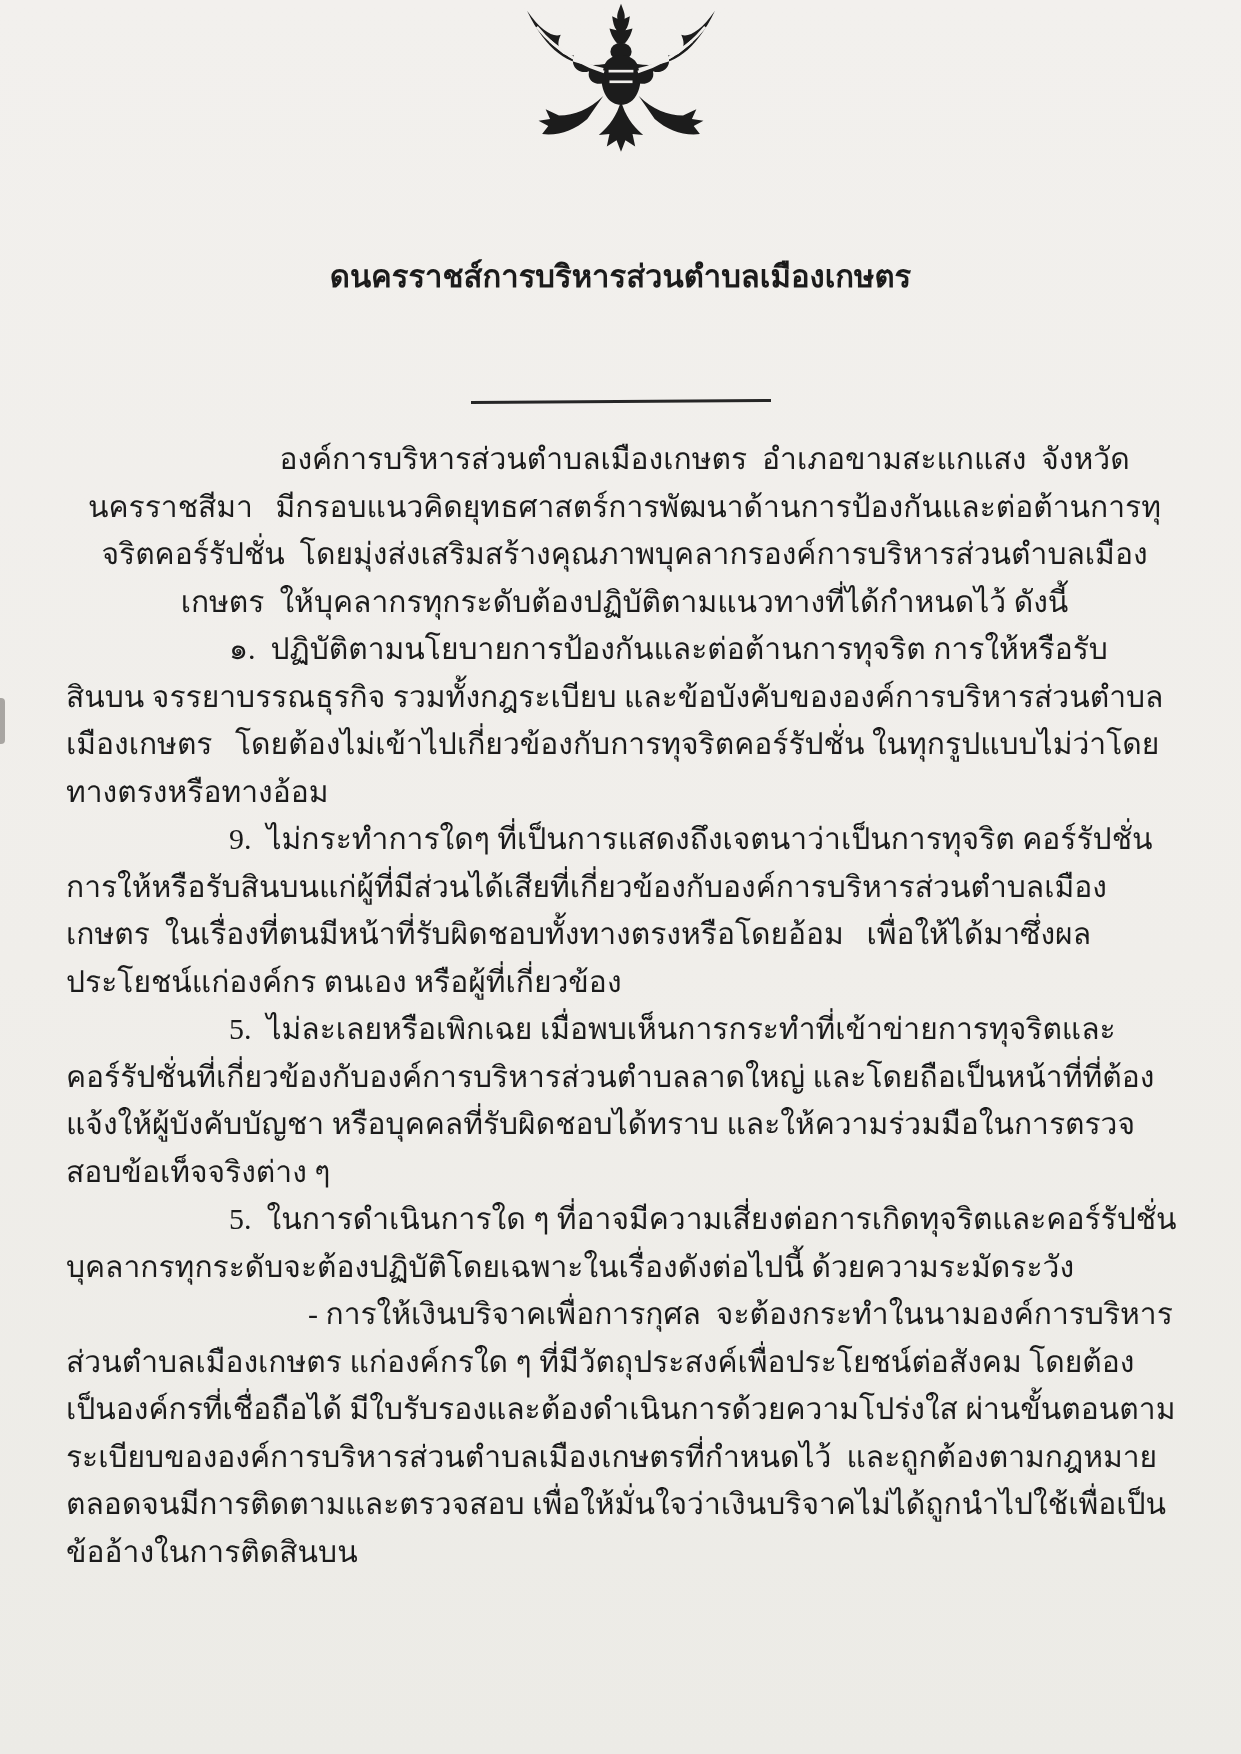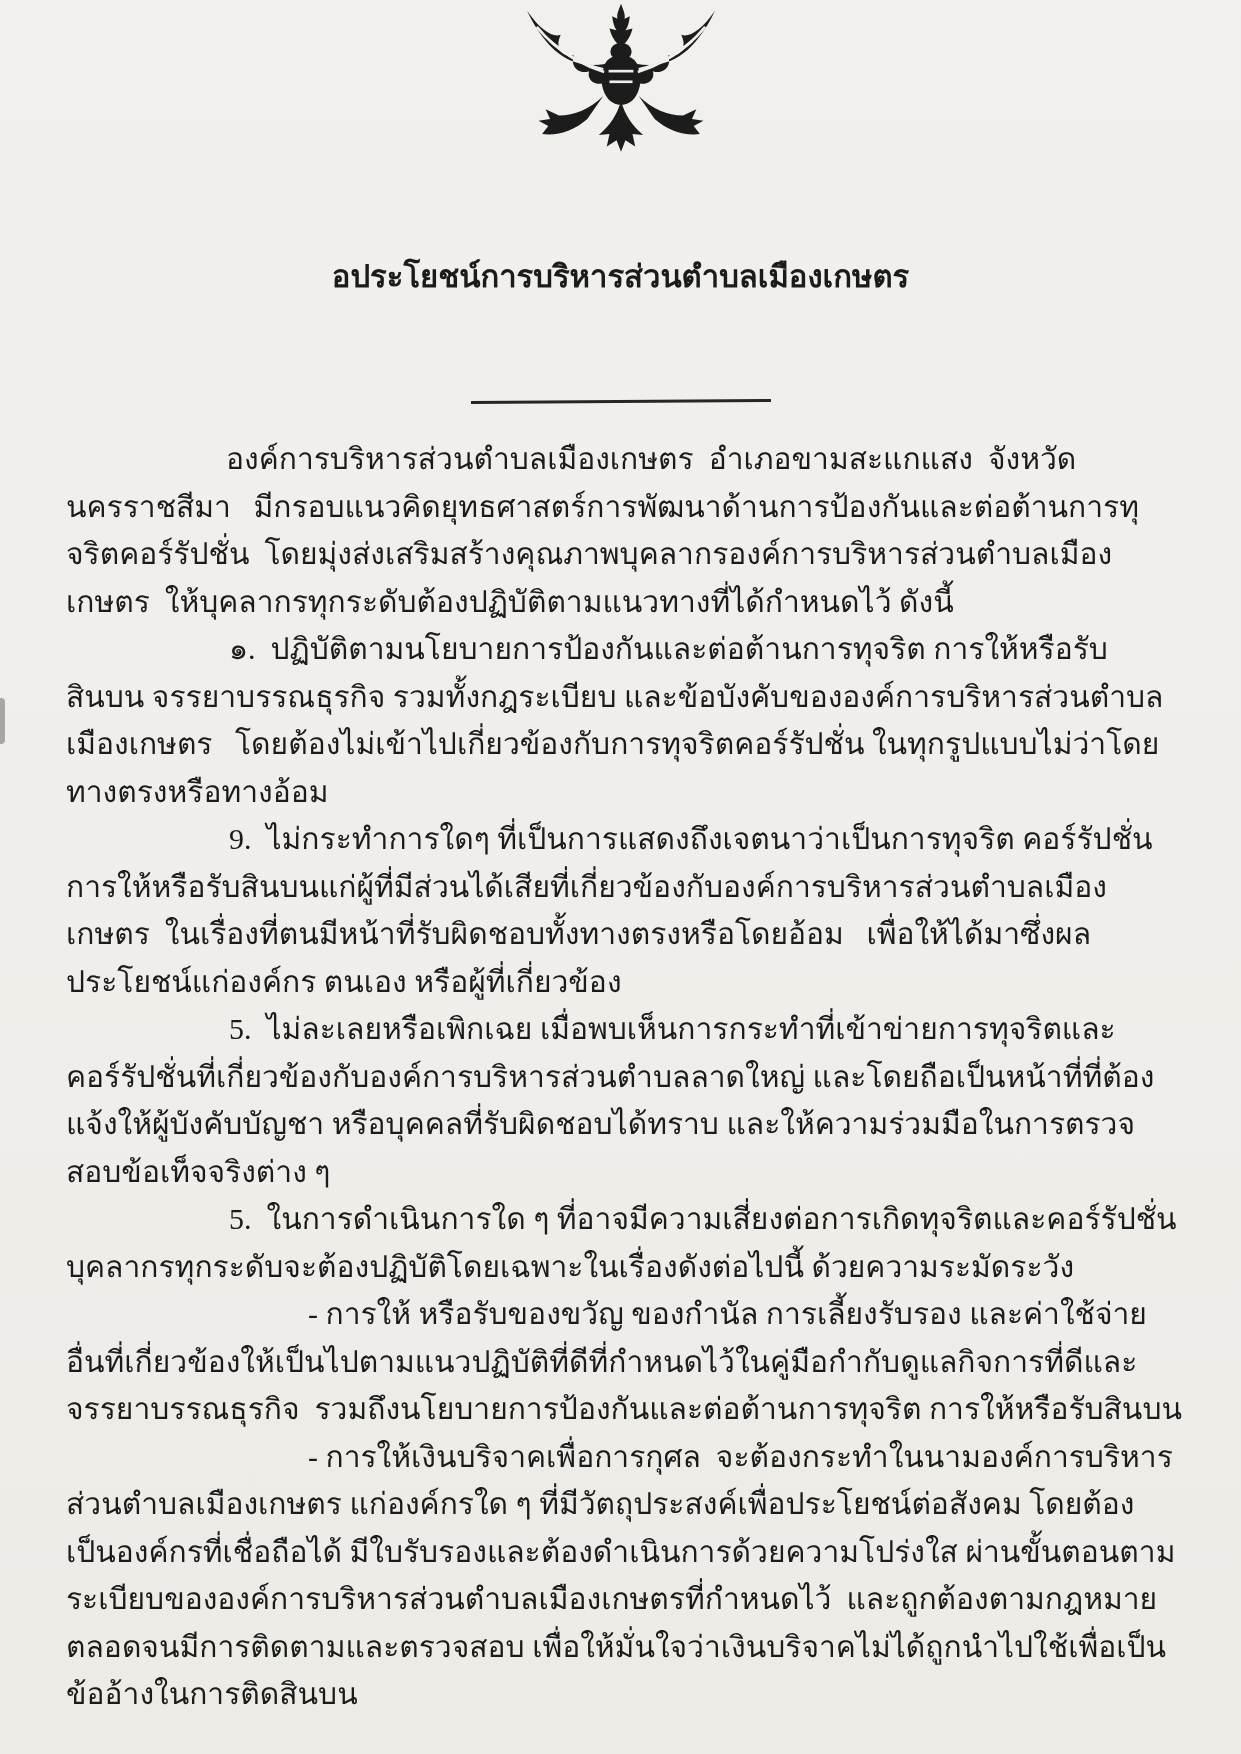--- a/index.html
+++ b/index.html
@@ -40,21 +40,21 @@
   .content {
     margin: 32px 58px 0 66px;
     font-size: 30px;
     line-height: 47.5px;
     text-align: left;
   }
   .content p {
     margin: 0;
     white-space: pre-wrap;
   }
-  p.indent-intro { text-indent: 160px; }
+  p.indent-intro { text-indent: 160px; text-align: center; }
   p.indent-item  { text-indent: 163px; }
   p.indent-sub   { text-indent: 242px; }
   .scan-noise {
     position: absolute;
     left: 0; top: 698px;
     width: 5px; height: 46px;
     background: #6d6a66;
     border-radius: 0 4px 4px 0;
     opacity: .55;
   }
@@ -92,31 +92,30 @@
         <path d="M245 28 C 220 58 195 70 170 76"></path>
         <path d="M230 44 C 208 64 188 73 169 79"></path>
 
         <path d="M136 78 h28"></path>
         <path d="M137 90 h26"></path>
       </g>
     </svg>
   </div>
 
   <div class="titles">
-    <div>อประโยชน์การบริหารส่วนตำบลเมืองเกษตร</div>
+    <div>ดนครราชส์การบริหารส่วนตำบลเมืองเกษตร</div>
   </div>
 
   <div class="divider"></div>
 
   <div class="content">
     <p class="indent-intro">องค์การบริหารส่วนตำบลเมืองเกษตร  อำเภอขามสะแกแสง  จังหวัดนครราชสีมา   มีกรอบแนวคิดยุทธศาสตร์การพัฒนาด้านการป้องกันและต่อต้านการทุจริตคอร์รัปชั่น  โดยมุ่งส่งเสริมสร้างคุณภาพบุคลากรองค์การบริหารส่วนตำบลเมืองเกษตร  ให้บุคลากรทุกระดับต้องปฏิบัติตามแนวทางที่ได้กำหนดไว้ ดังนี้</p>
     <p class="indent-item">๑.  ปฏิบัติตามนโยบายการป้องกันและต่อต้านการทุจริต การให้หรือรับสินบน จรรยาบรรณธุรกิจ รวมทั้งกฎระเบียบ และข้อบังคับขององค์การบริหารส่วนตำบลเมืองเกษตร   โดยต้องไม่เข้าไปเกี่ยวข้องกับการทุจริตคอร์รัปชั่น ในทุกรูปแบบไม่ว่าโดยทางตรงหรือทางอ้อม</p>
     <p class="indent-item">9.  ไม่กระทำการใดๆ ที่เป็นการแสดงถึงเจตนาว่าเป็นการทุจริต คอร์รัปชั่น การให้หรือรับสินบนแก่ผู้ที่มีส่วนได้เสียที่เกี่ยวข้องกับองค์การบริหารส่วนตำบลเมืองเกษตร  ในเรื่องที่ตนมีหน้าที่รับผิดชอบทั้งทางตรงหรือโดยอ้อม   เพื่อให้ได้มาซึ่งผลประโยชน์แก่องค์กร ตนเอง หรือผู้ที่เกี่ยวข้อง</p>
     <p class="indent-item">5.  ไม่ละเลยหรือเพิกเฉย เมื่อพบเห็นการกระทำที่เข้าข่ายการทุจริตและคอร์รัปชั่นที่เกี่ยวข้องกับองค์การบริหารส่วนตำบลลาดใหญ่ และโดยถือเป็นหน้าที่ที่ต้องแจ้งให้ผู้บังคับบัญชา หรือบุคคลที่รับผิดชอบได้ทราบ และให้ความร่วมมือในการตรวจสอบข้อเท็จจริงต่าง ๆ</p>
     <p class="indent-item">5.  ในการดำเนินการใด ๆ ที่อาจมีความเสี่ยงต่อการเกิดทุจริตและคอร์รัปชั่น บุคลากรทุกระดับจะต้องปฏิบัติโดยเฉพาะในเรื่องดังต่อไปนี้ ด้วยความระมัดระวัง</p>
-    <p class="indent-sub">- การให้ หรือรับของขวัญ ของกำนัล การเลี้ยงรับรอง และค่าใช้จ่ายอื่นที่เกี่ยวข้องให้เป็นไปตามแนวปฏิบัติที่ดีที่กำหนดไว้ในคู่มือกำกับดูแลกิจการที่ดีและจรรยาบรรณธุรกิจ  รวมถึงนโยบายการป้องกันและต่อต้านการทุจริต การให้หรือรับสินบน</p>
     <p class="indent-sub">- การให้เงินบริจาคเพื่อการกุศล  จะต้องกระทำในนามองค์การบริหารส่วนตำบลเมืองเกษตร แก่องค์กรใด ๆ ที่มีวัตถุประสงค์เพื่อประโยชน์ต่อสังคม โดยต้องเป็นองค์กรที่เชื่อถือได้ มีใบรับรองและต้องดำเนินการด้วยความโปร่งใส ผ่านขั้นตอนตามระเบียบขององค์การบริหารส่วนตำบลเมืองเกษตรที่กำหนดไว้  และถูกต้องตามกฎหมาย ตลอดจนมีการติดตามและตรวจสอบ เพื่อให้มั่นใจว่าเงินบริจาคไม่ได้ถูกนำไปใช้เพื่อเป็นข้ออ้างในการติดสินบน</p>
 
   </div>
 
   <div class="scan-noise"></div>
 
 </div>
 
 </body></html>

